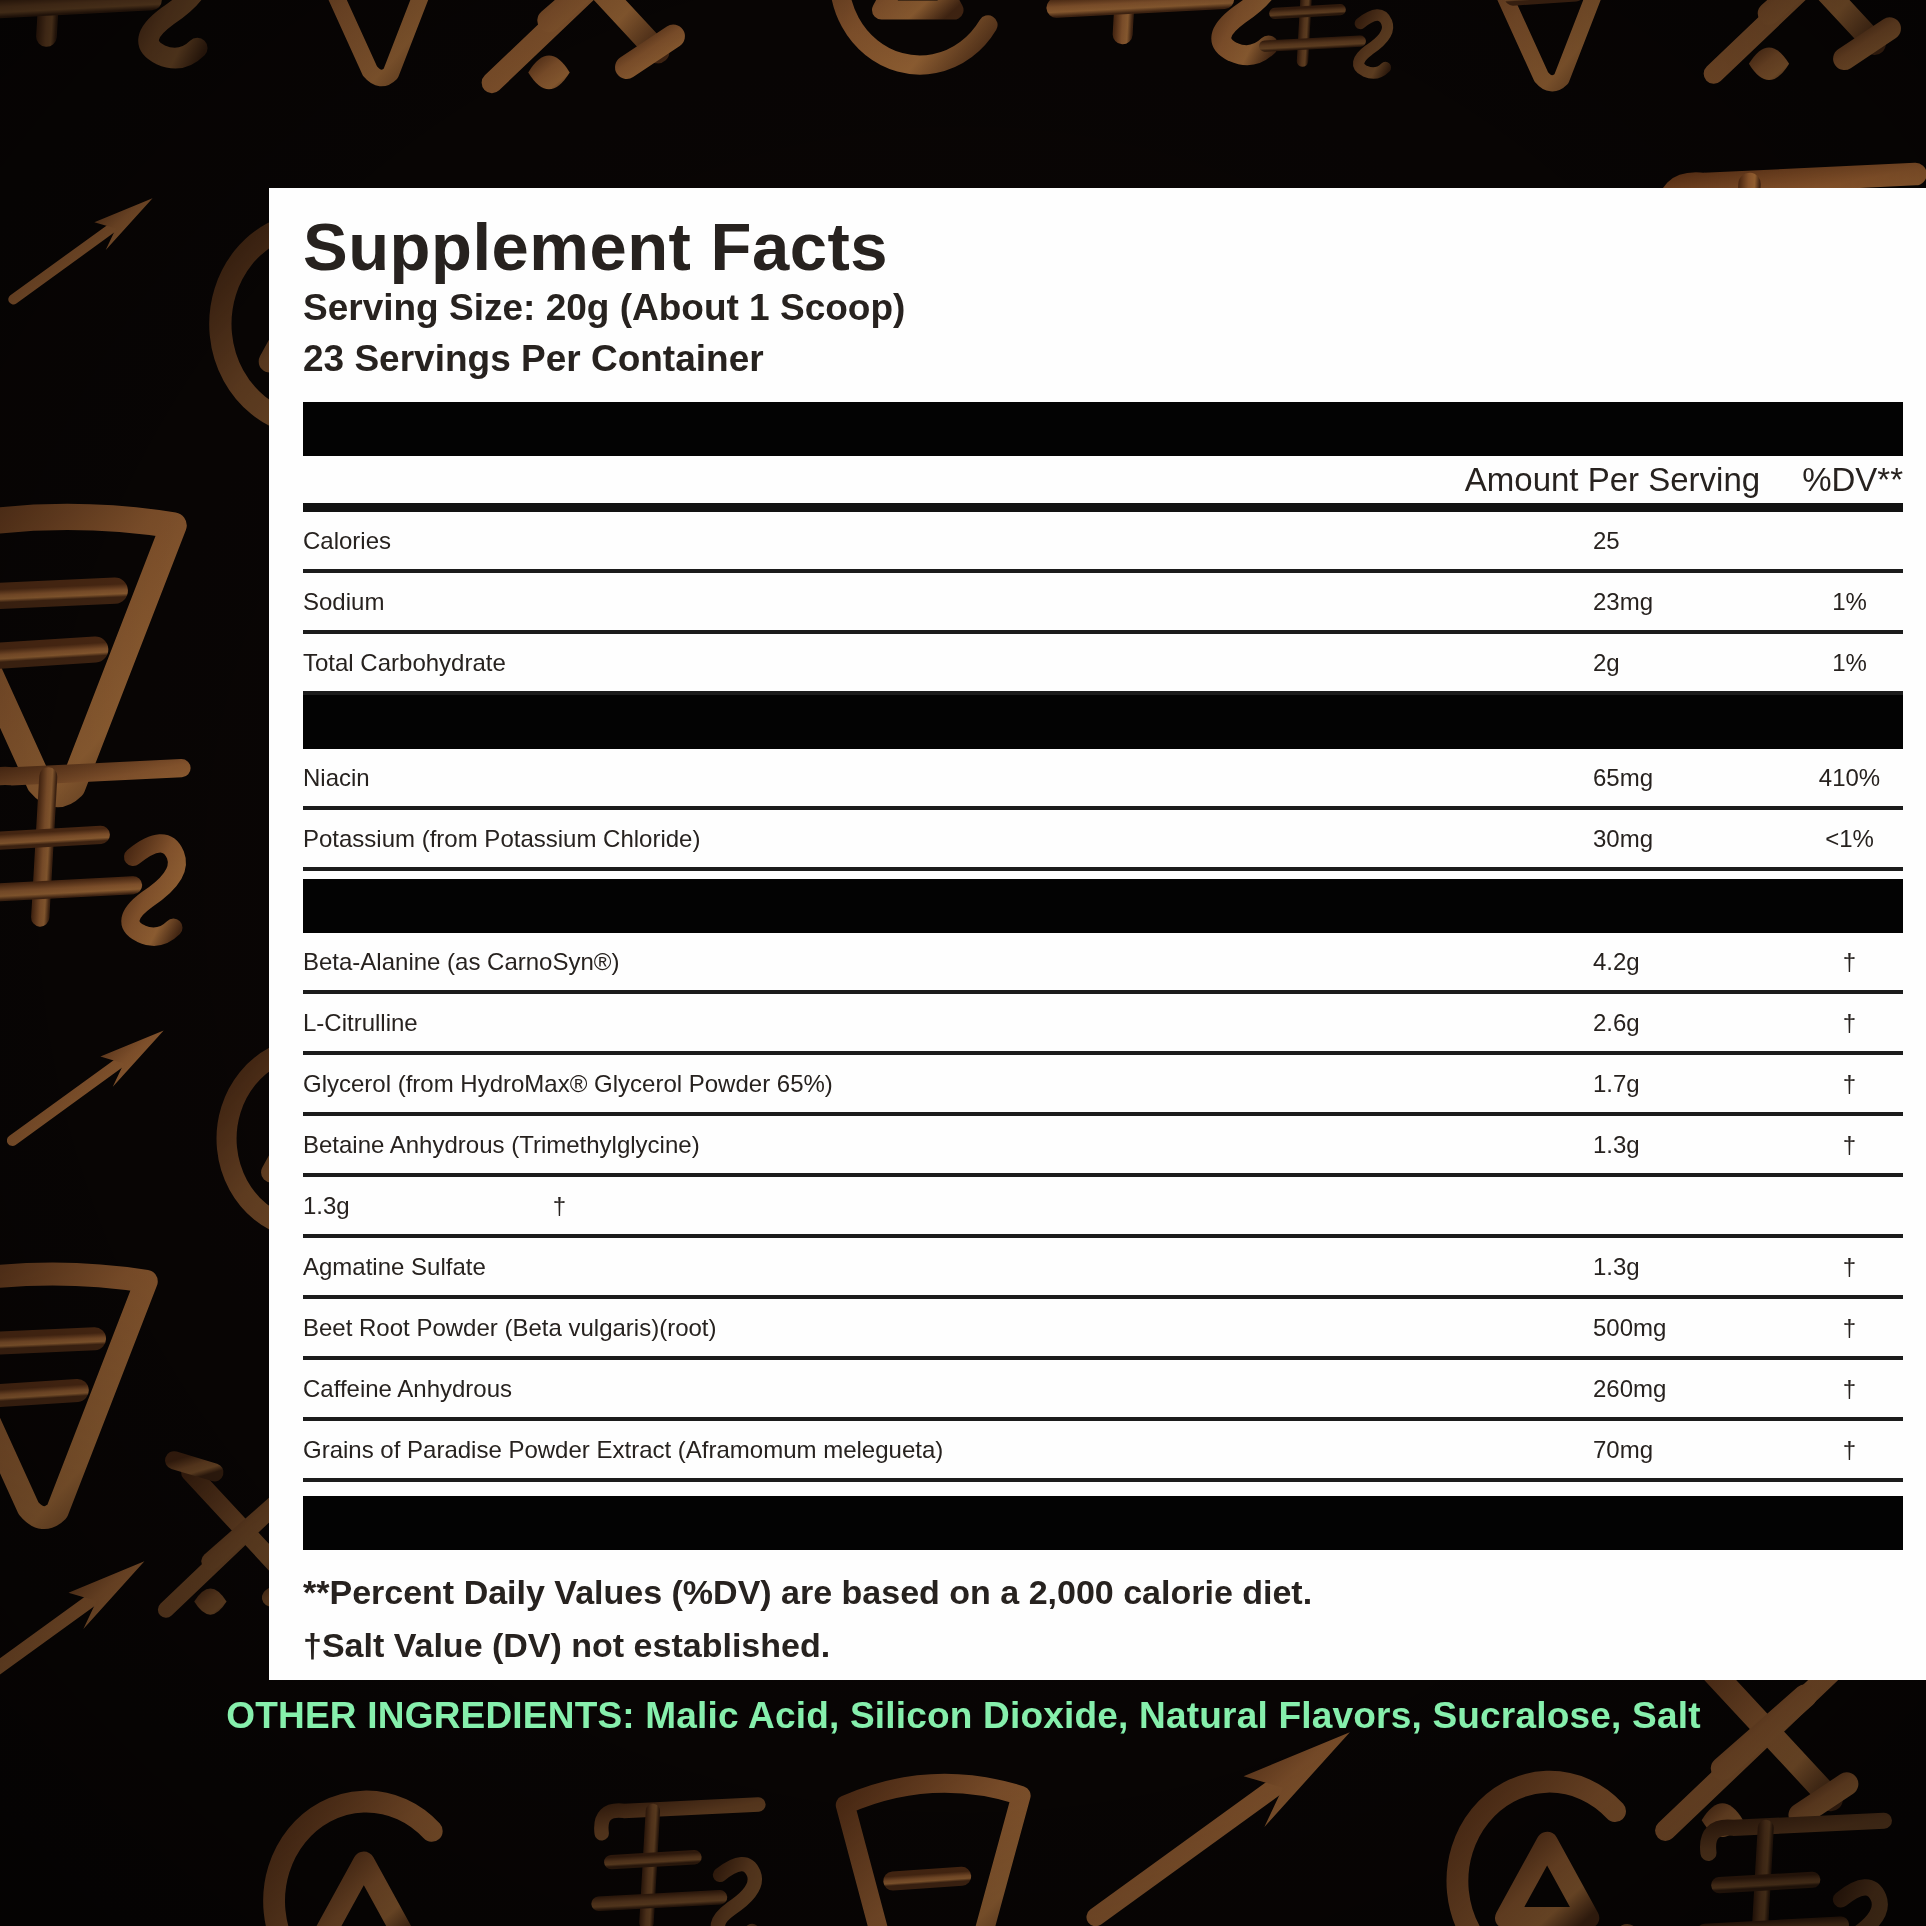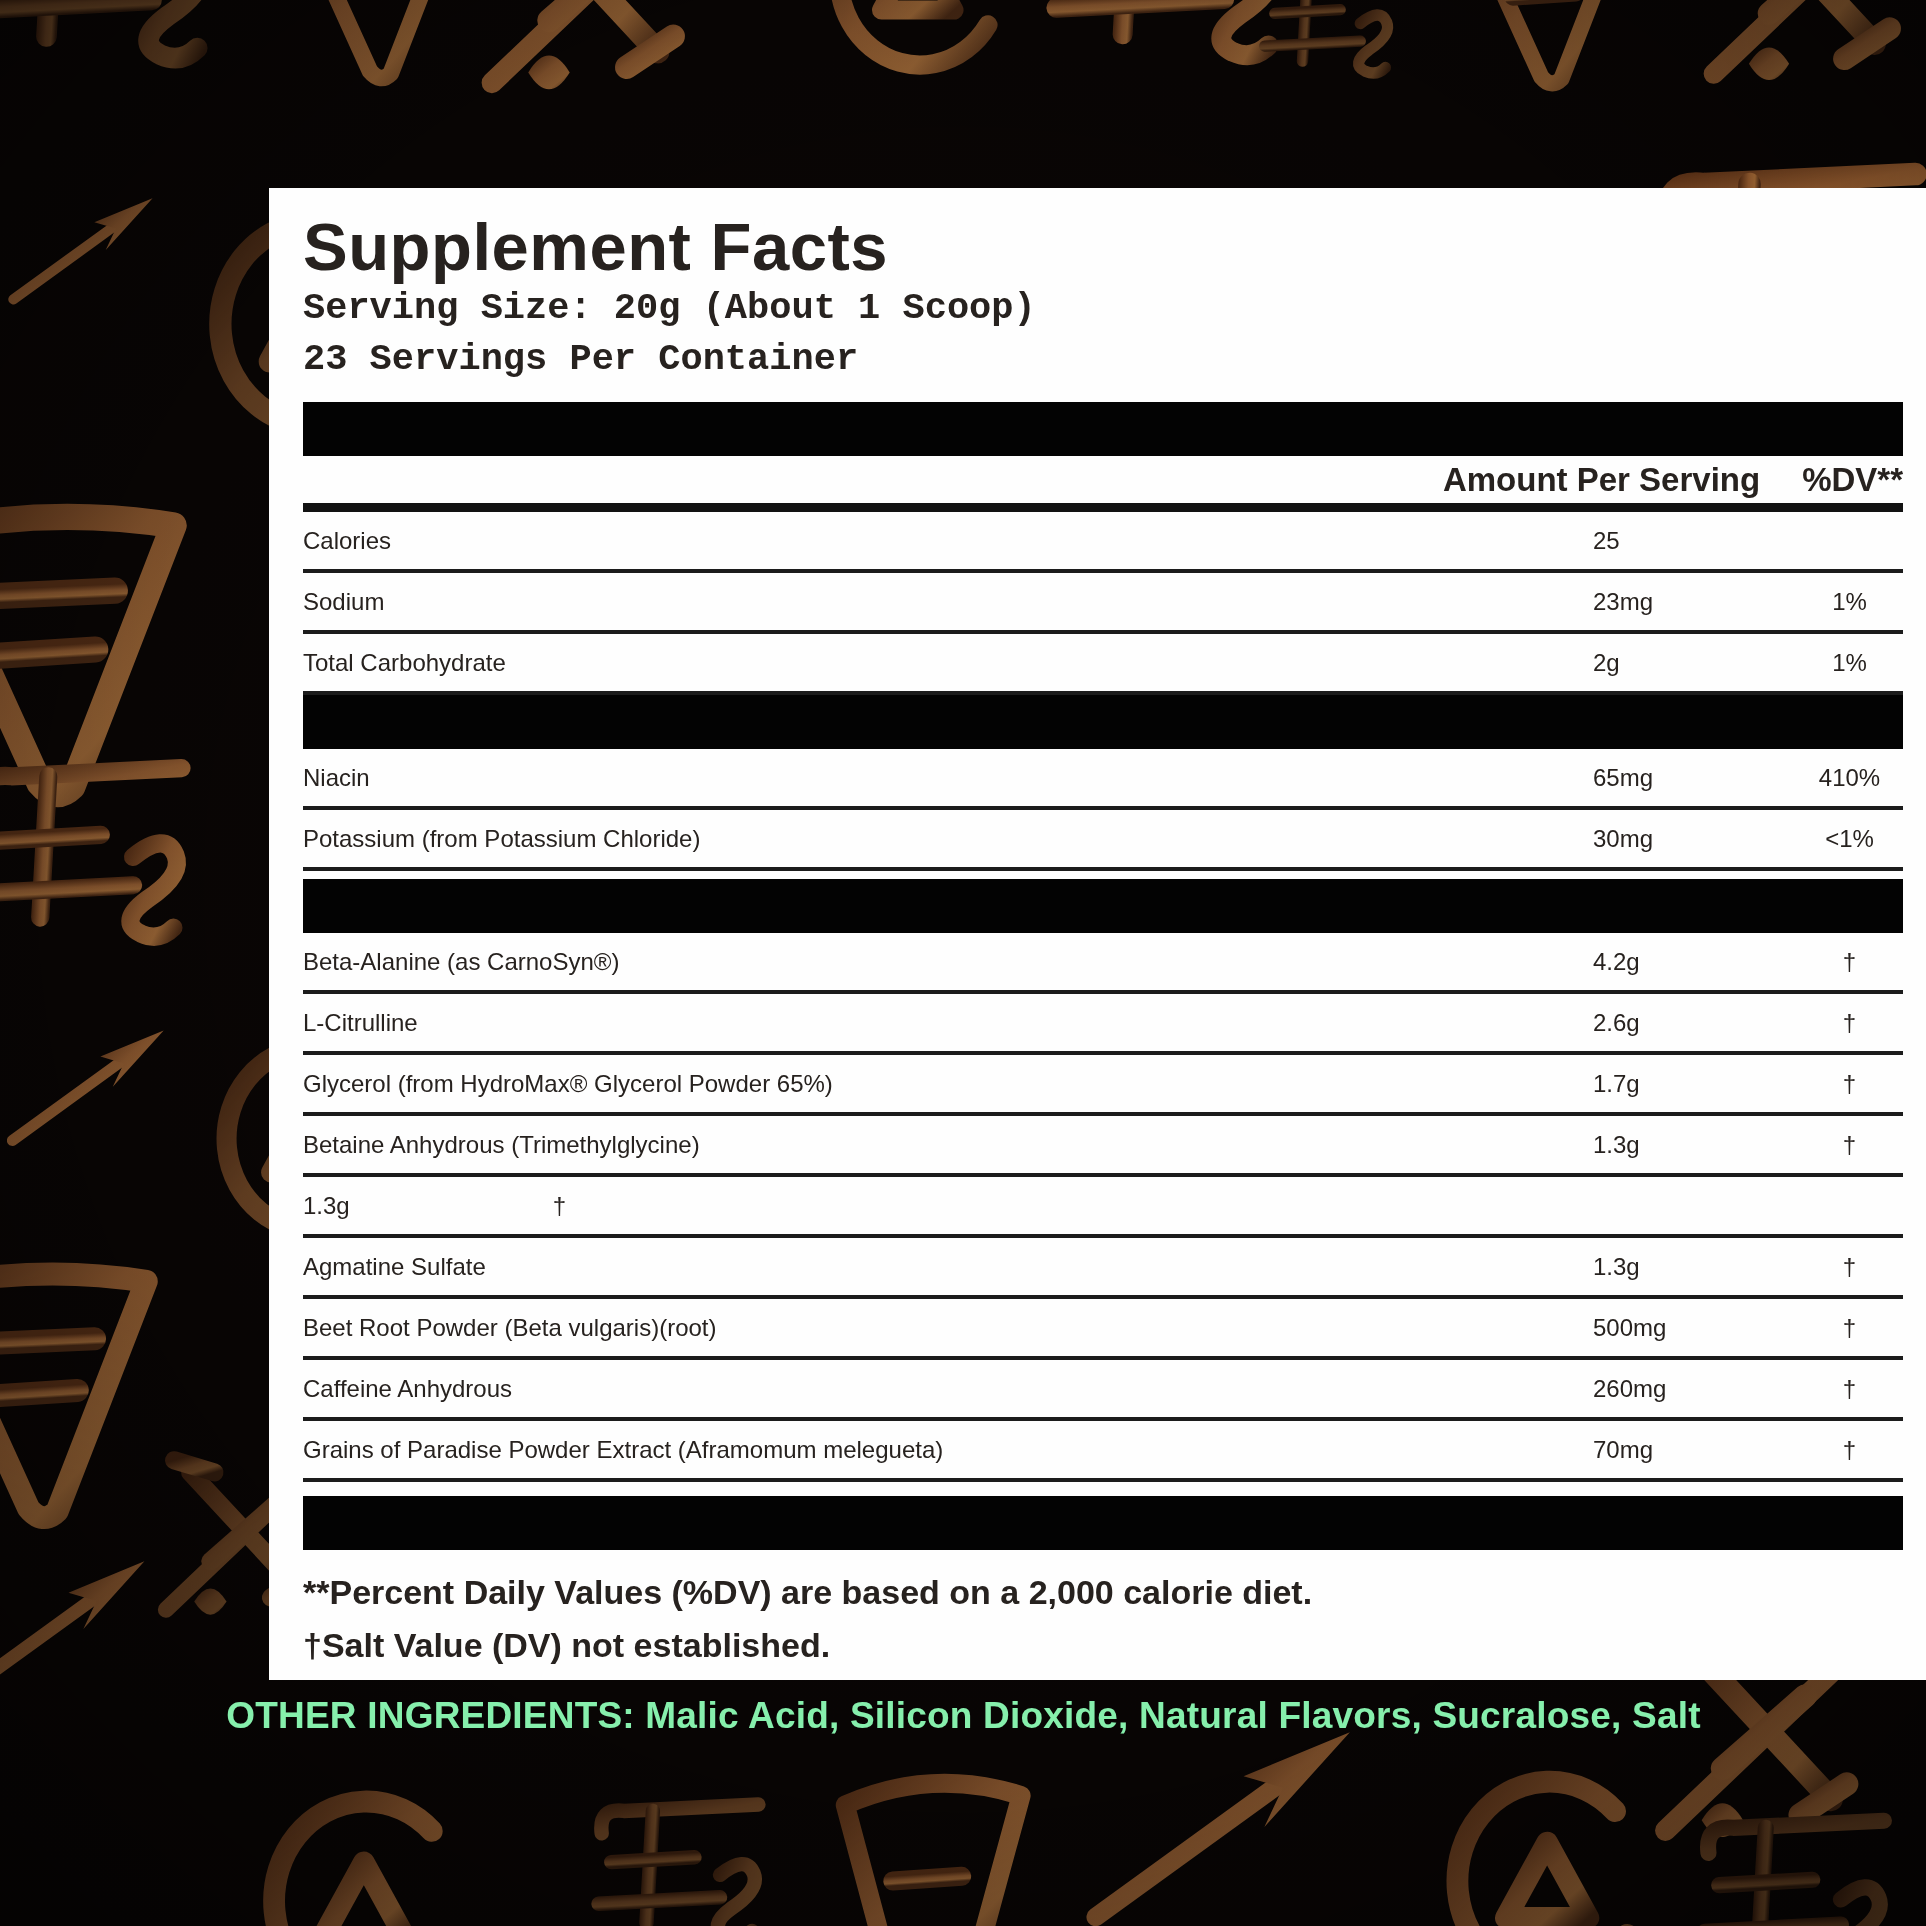--- a/index.html
+++ b/index.html
@@ -6,28 +6,28 @@
   .page{position:relative;width:1927px;height:1927px;background:#0a0605;overflow:hidden;
         font-family:"Liberation Sans",sans-serif;}
   svg.bg{position:absolute;left:0;top:0;display:block;}
   svg.bg use.lt{filter:brightness(1.26) saturate(1.05);}
   svg.bg use.dk{filter:brightness(0.72);}
   .vignette{position:absolute;left:0;top:0;right:0;bottom:0;
         background:radial-gradient(circle at 50% 46%, rgba(0,0,0,0) 36%, rgba(0,0,0,0.34) 76%, rgba(0,0,0,0.55) 100%);}
   .panel{position:absolute;left:269px;top:188px;width:1676px;height:1492px;background:#fefefe;
         box-sizing:border-box;padding:24px 42px 0 34px;color:#27221f;overflow:hidden;}
   .title{font-size:67px;font-weight:700;letter-spacing:0.5px;line-height:1.05;}
-  .serving{font-size:37px;font-weight:700;line-height:1.32;margin-top:1px;font-family:Liberation Mono, monospace;}
+  .serving{font-size:37px;font-weight:700;line-height:1.32;margin-top:1px;}
   .serving div{margin-top:2px;}
   .bar{height:54px;background:#030303;}
   .b1{margin-top:18px;}
   .b3{margin-top:8px;}
   .b4{margin-top:14px;}
   .thead{display:flex;justify-content:flex-end;align-items:center;gap:42px;height:47px;
-        font-weight:700;font-size:33px;border-bottom:9px solid #121212;}
+        font-weight:400;font-size:33px;border-bottom:9px solid #121212;}
   .row{display:flex;align-items:center;height:57px;border-bottom:4px solid #1c1c1c;
         font-size:24px;white-space:nowrap;}
   .c-name{flex:1;overflow:hidden;}
   .c-amt{width:203px;}
   .c-dv{width:107px;text-align:center;}
   .footnotes{margin-top:16px;font-size:34px;line-height:1.55;font-weight:bold;}
   .other{position:absolute;left:0;top:1695px;width:100%;text-align:center;color:#86efac;
         font-weight:700;font-size:37px;letter-spacing:0.2px;}
 </style>
 </head>

